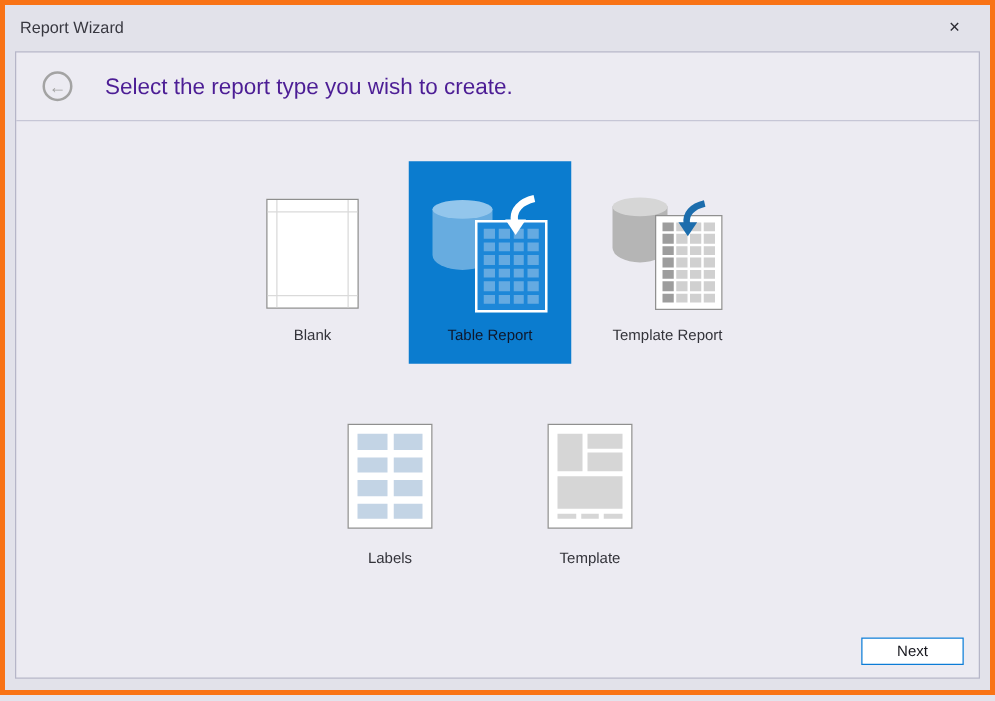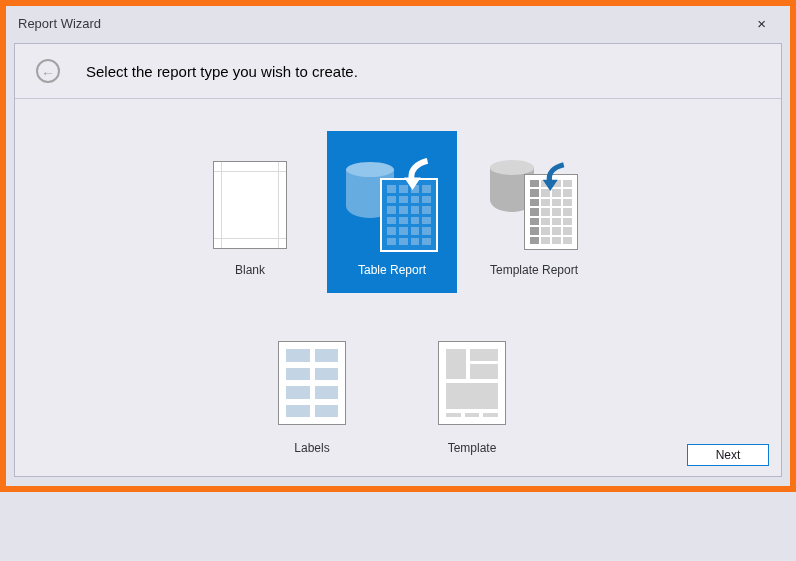--- a/index.html
+++ b/index.html
@@ -3,22 +3,22 @@
 <meta charset="utf-8">
 <style>
   * { margin:0; padding:0; box-sizing:border-box; }
   html,body { width:796px; height:561px; }
   body {
     font-family:"Liberation Sans", sans-serif;
     background:#e3e3ec;
   }
   .window {
     position:relative;
-    width:796px; height:492px;
-    border:6px solid #f97316;
+    width:796px; height:556px;
+    border:4px solid #f97316;
     background:#e2e2ea;
   }
   
   .titlebar {
     height:35px;
     display:flex; align-items:center; justify-content:space-between;
     padding:0 20px 0 12px;
     background:#e2e2ea;
   }
   .title { font-size:13px; color:#383840; }
@@ -38,38 +38,38 @@
     display:flex; align-items:center;
     padding-left:21px;
   }
   .back-btn {
     width:24px; height:24px;
     border:2px solid #a3a3a3; border-radius:50%;
     display:flex; align-items:center; justify-content:center;
     color:#a3a3a3; font-size:14px; line-height:1;
     margin-right:26px; cursor:default; flex:none;
   }
-  .instruction { font-size:15px; color:#000000; }
+  .instruction { font-size:18px; color:#4c1d95; }
   
   .content { position:absolute; left:0; right:0; top:56px; bottom:44px;text-decoration:underline; }
   .row { position:absolute; left:50%; transform:translateX(calc(-50% - 6px)); display:flex; gap:12px; }
   .row1 { top:31px; }
   .row2 { top:209px;gap:30px; }
   .tile {
     width:130px; height:162px;
     display:flex; flex-direction:column; align-items:center;
     cursor:default;
   }
   .tile.selected { background:#0b7ccf; }
   .icon-area {
     height:92px; margin-top:28px; width:100%;
     display:flex; align-items:center; justify-content:center;
   }
   .tile-label { font-size:12px; color:#33333a; margin-top:12px; }
-  .tile.selected .tile-label { color:#ffffff; }
+  .tile.selected .tile-label { color:#0f172a; }
   
   .blank-page {
     position:relative; width:74px; height:88px;
     background:#ffffff; border:1px solid #8e8e8e; overflow:hidden;
   }
   .blank-page .vl { position:absolute; top:0; bottom:0; width:1px; background:#dadada; }
   .blank-page .vl.l { left:7px; } .blank-page .vl.r { right:7px; }
   .blank-page .hl { position:absolute; left:0; right:0; height:1px; background:#dadada; }
   .blank-page .hl.t { top:9px; } .blank-page .hl.b { bottom:9px; }
   

